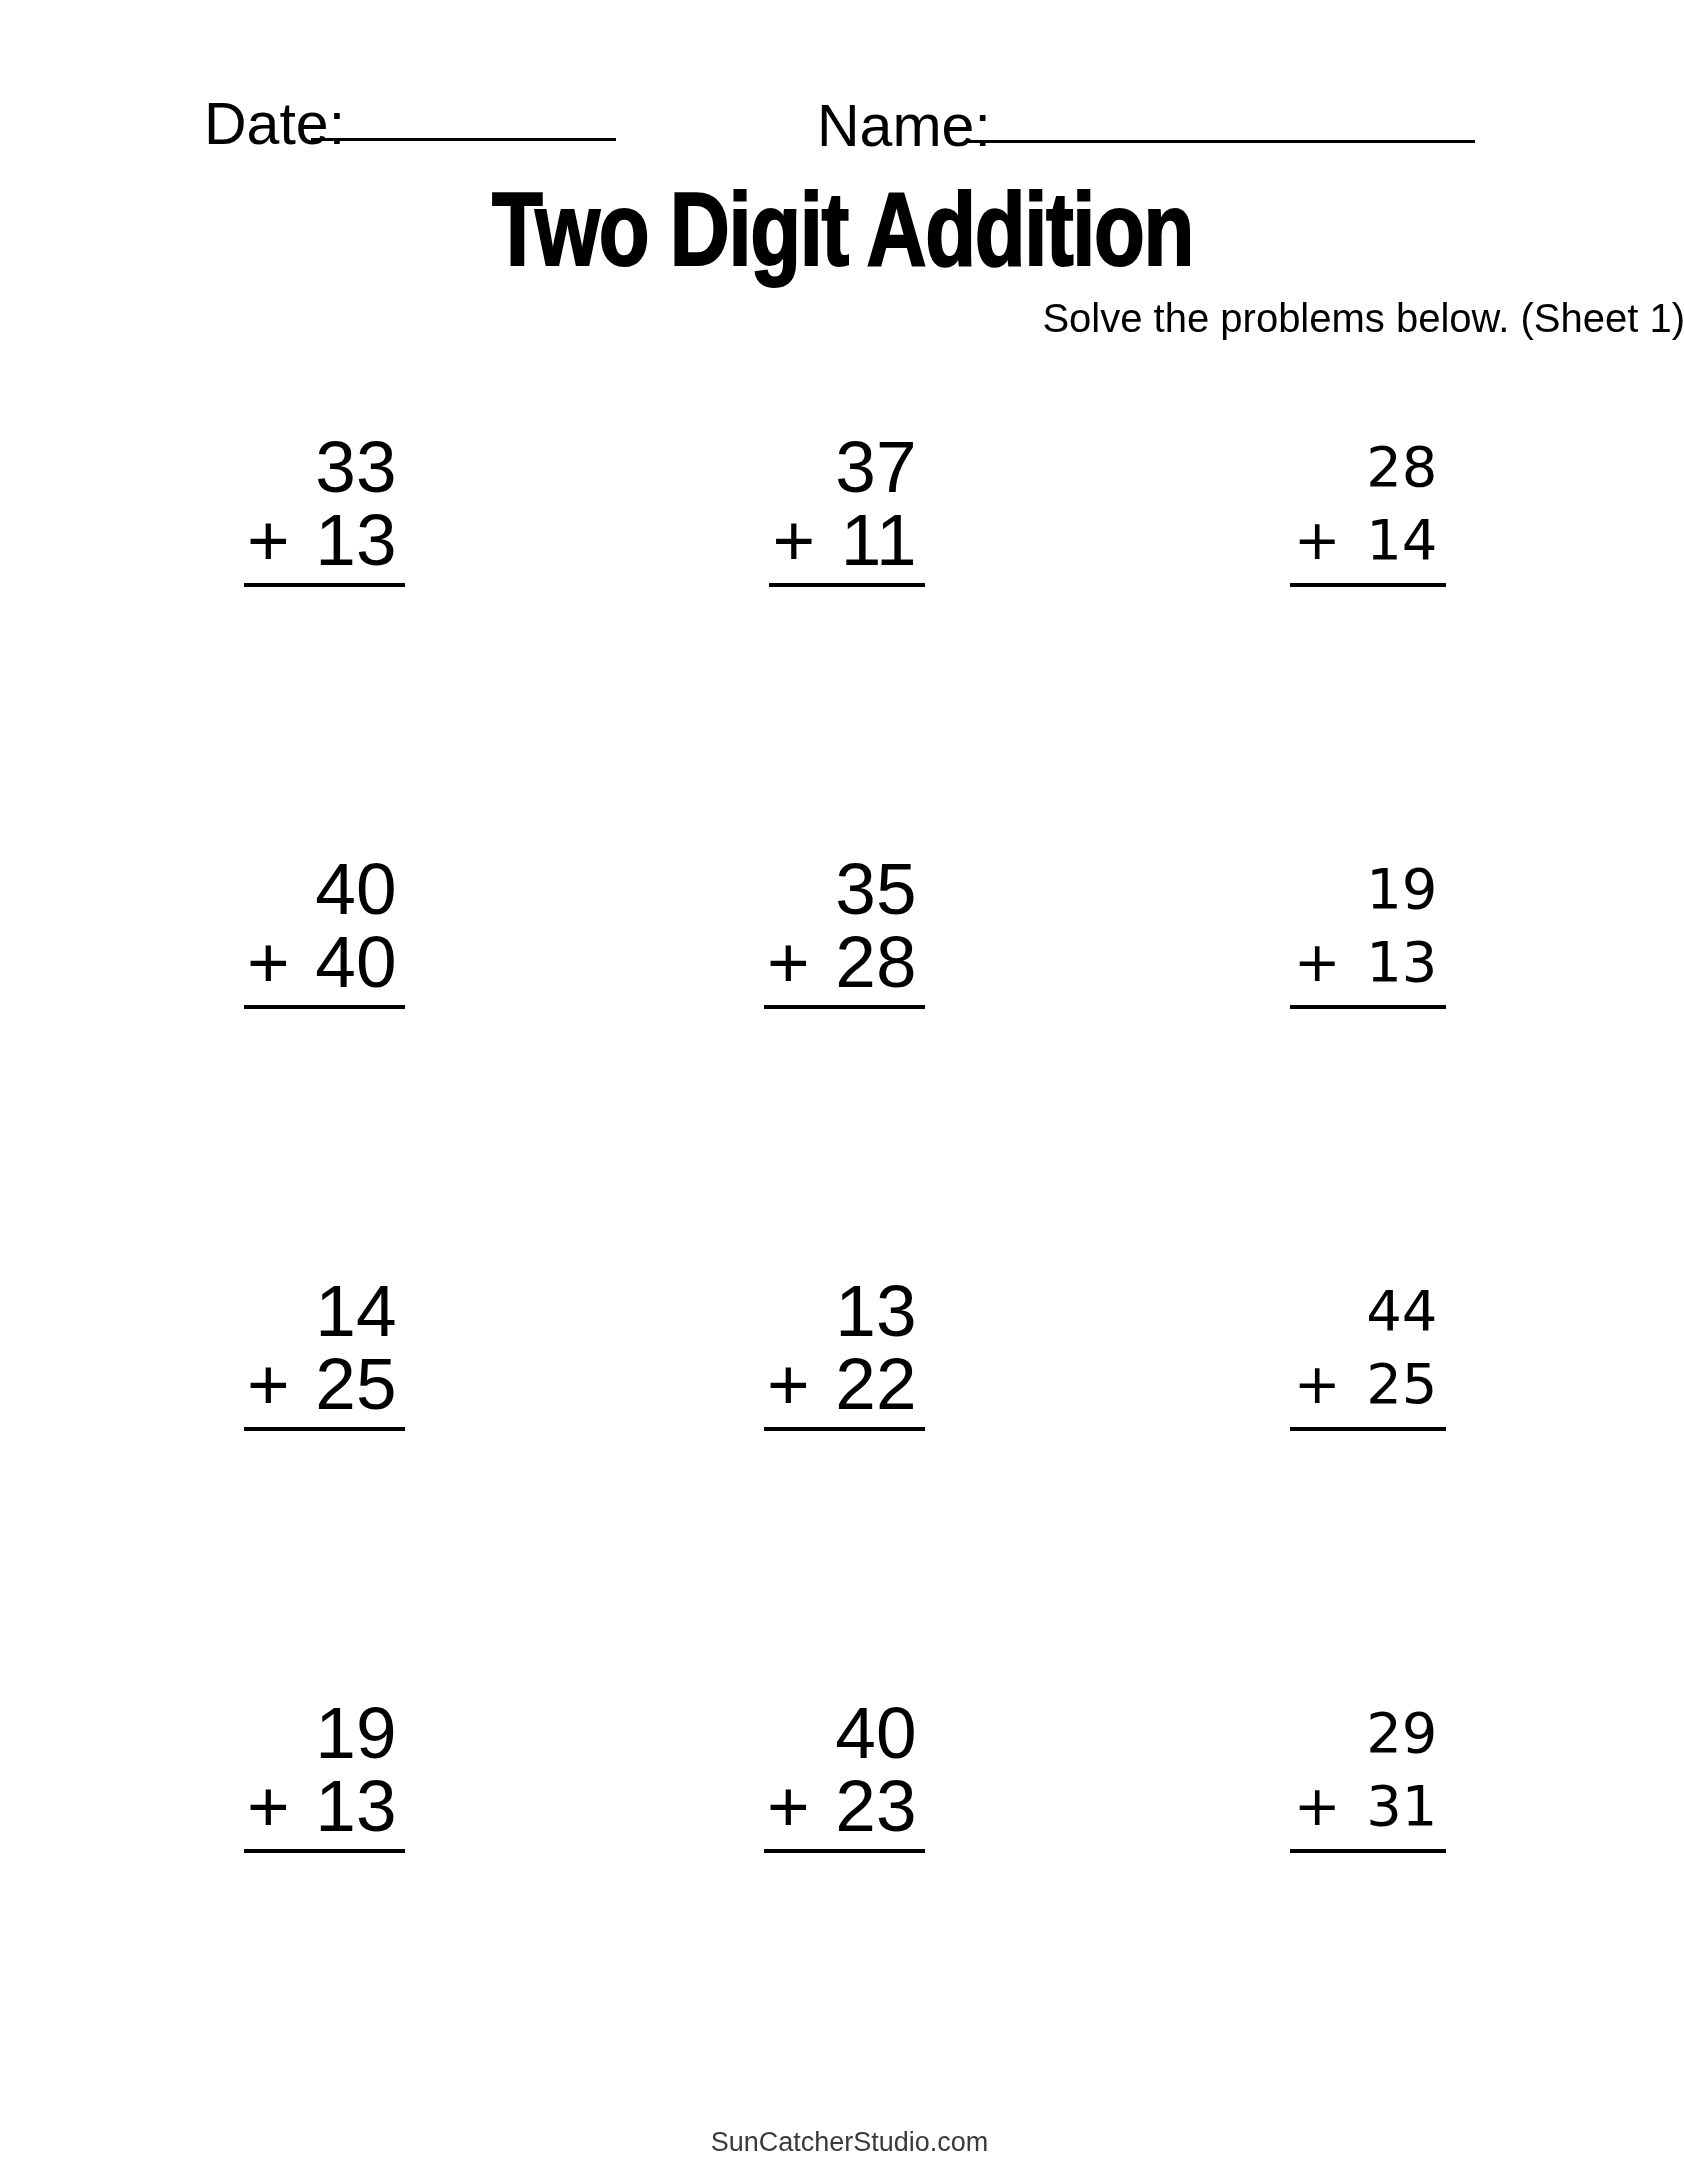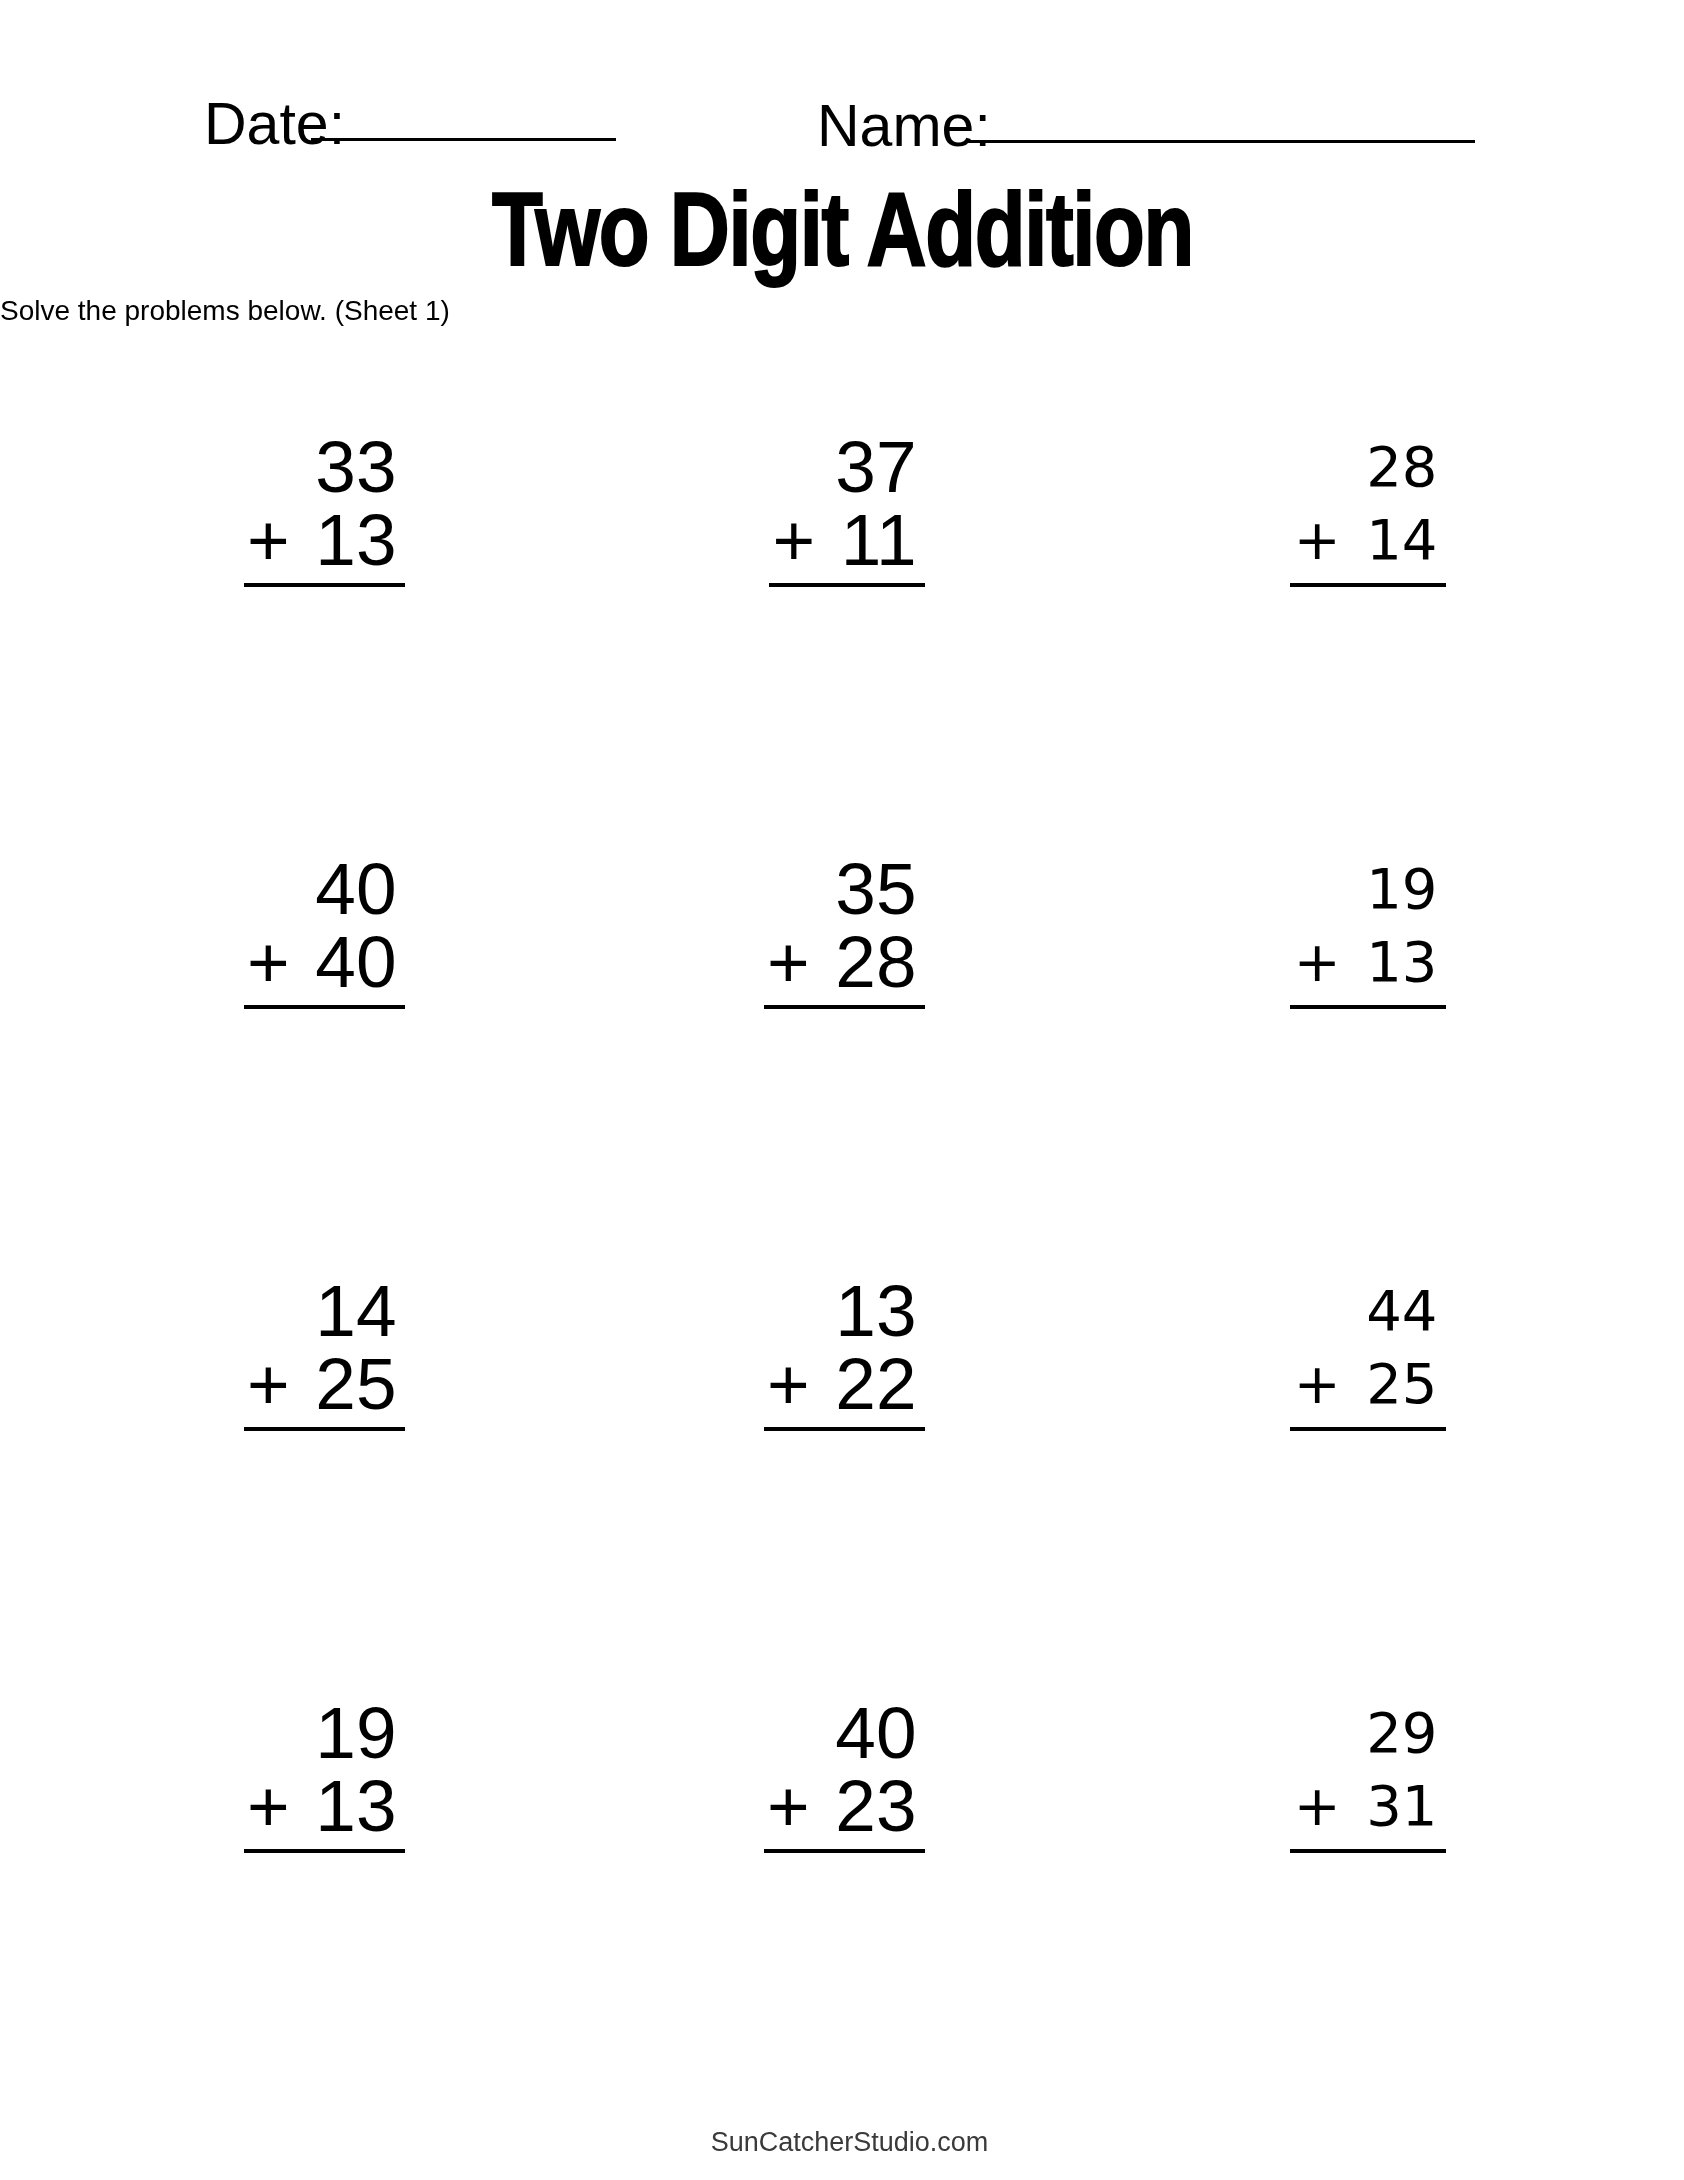--- a/index.html
+++ b/index.html
@@ -41,22 +41,22 @@
     font-weight: 700;
     letter-spacing: -1.7px;
     -webkit-text-stroke: 2.1px #000;
     transform: scaleX(0.80);
     white-space: nowrap;
   }
   .sheet-subtitle {
     position: absolute;
     left: 0; top: 296px;
     width: 100%;
-    text-align: left;
-    font-size: 28px;
+    text-align: right;
+    font-size: 40px;
     line-height: 1.1;
     font-weight: 400;
     color: #000;
   }
 
   
   .problems-grid {
     position: absolute;
     left: 0; top: 430px;
     display: grid;

